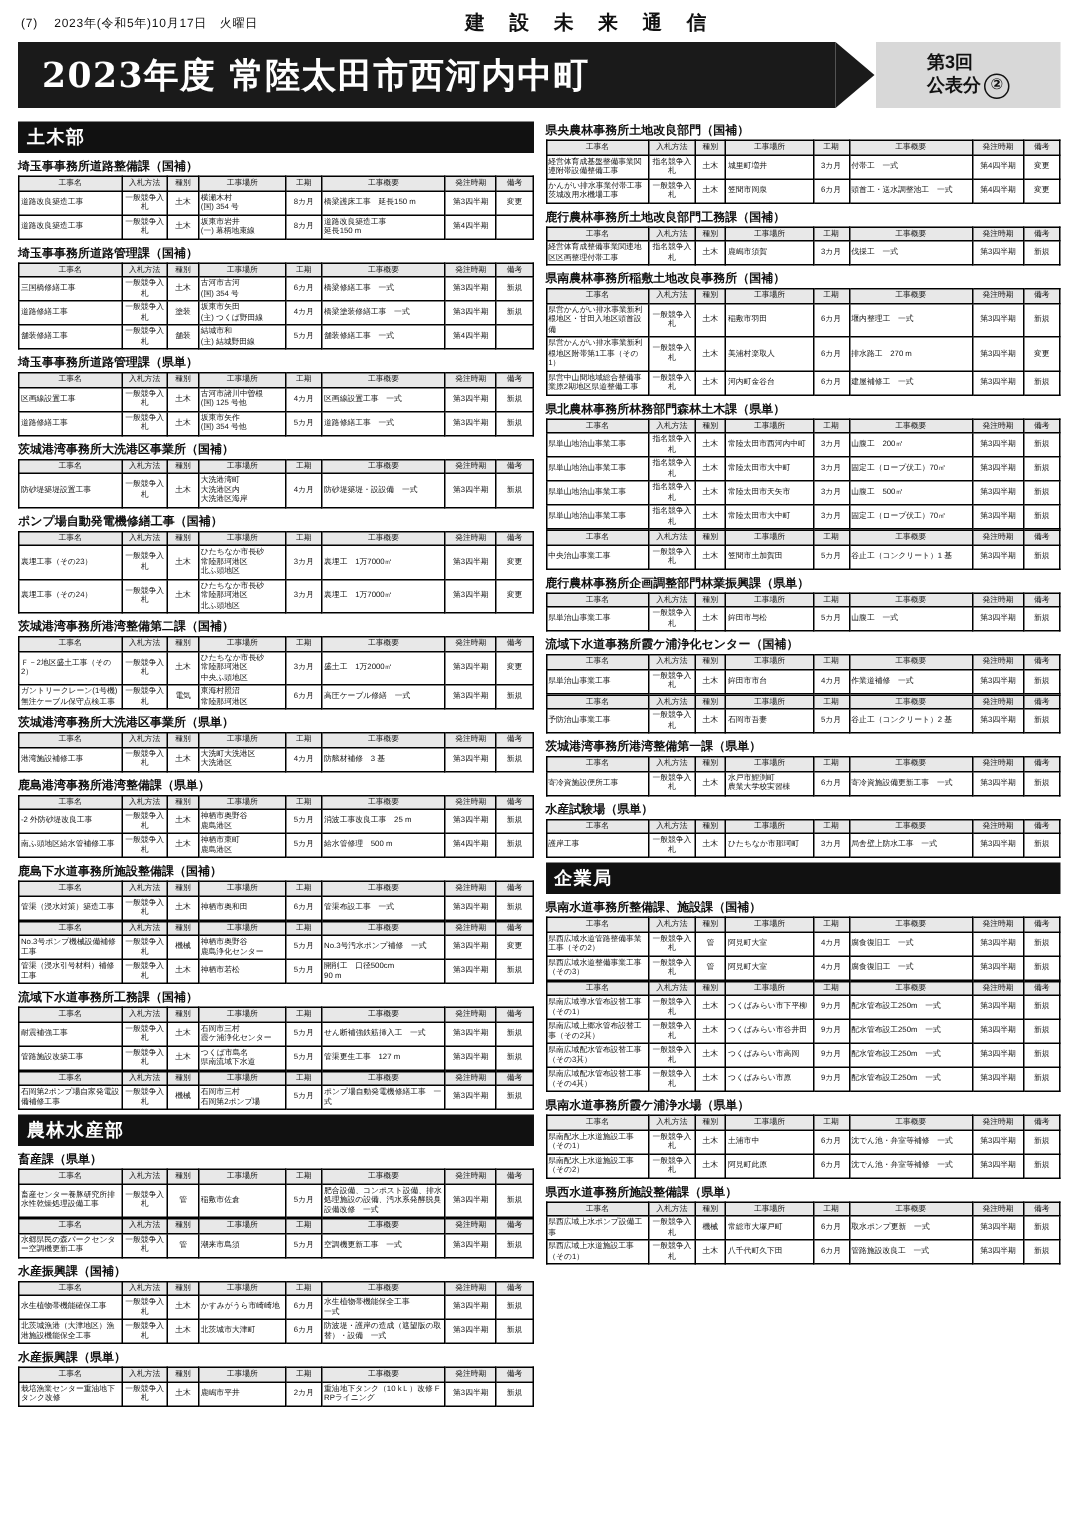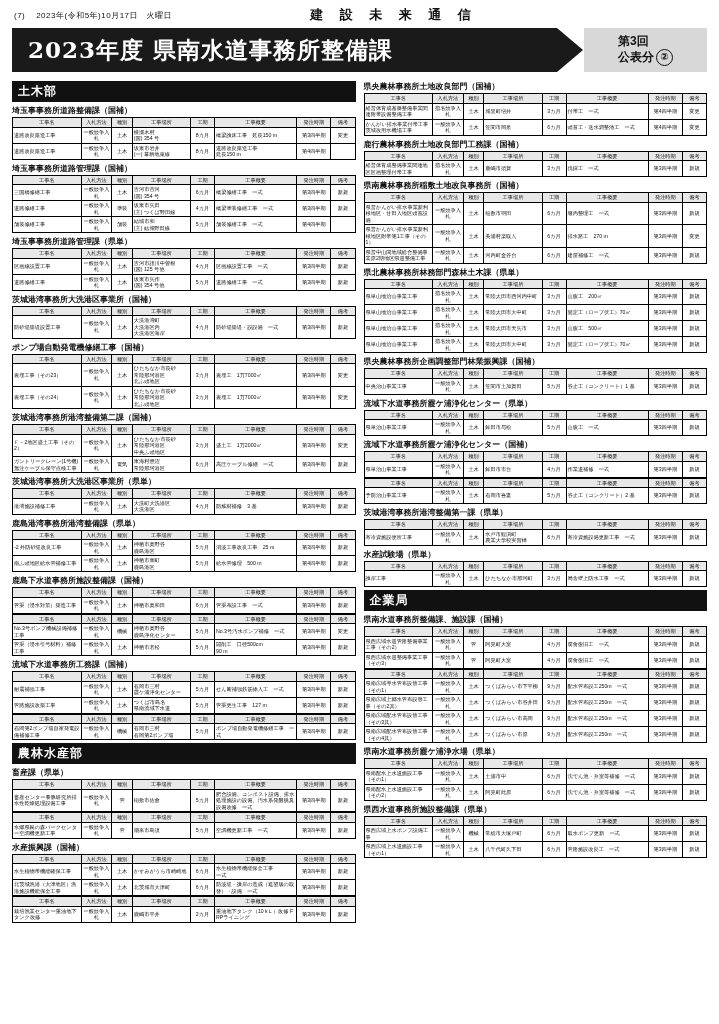--- a/index.html
+++ b/index.html
@@ -35,21 +35,21 @@
       <span>(7)</span>
       &nbsp;&nbsp;
       <span>2023年(令和5年)10月17日　火曜日</span>
     </div>
     <div class="center">建 設 未 来 通 信</div>
     <div class="right"></div>
   </div>
 
   <div class="titlebar">
     <div class="band">
-      <div class="t">2023年度 県南水道事務所整備課</div>
+      <div class="t">2023年度 常陸太田市西河内中町</div>
     </div>
     <div class="arrow"></div>
     <div class="rbox">
       <div class="rt">
         <span>第3回</span><br>
         <span>公表分</span><span class="circ">②</span>
       </div>
     </div>
   </div>
 
@@ -702,20 +702,21 @@
               <td class="c">一般競争入札</td>
               <td class="c">土木</td>
               <td>北茨城市大津町</td>
               <td class="c">6カ月</td>
               <td>防波堤・護岸の造成（遮望版の取替）・設備　一式</td>
               <td class="c">第3四半期</td>
               <td class="c">新規</td>
             </tr>
           </tbody>
         </table>
+        <div class="grp">水産振興課（県単）</div>
         <table class="t">
           <colgroup>
             <col style="width: 20%;">
             <col style="width: 9%;">
             <col style="width: 6%;">
             <col style="width: 17%;">
             <col style="width: 7%;">
             <col style="width: 24%;">
             <col style="width: 10%;">
             <col style="width: 7%;">
@@ -948,21 +949,20 @@
               <td class="c">指名競争入札</td>
               <td class="c">土木</td>
               <td>常陸太田市大中町</td>
               <td class="c">3カ月</td>
               <td>固定工（ロープ伏工）70㎡</td>
               <td class="c">第3四半期</td>
               <td class="c">新規</td>
             </tr>
           </tbody>
         </table>
-        <div class="grp">県央農林事務所企画調整部門林業振興課（国補）</div>
         <table class="t">
           <colgroup>
             <col style="width: 20%;">
             <col style="width: 9%;">
             <col style="width: 6%;">
             <col style="width: 17%;">
             <col style="width: 7%;">
             <col style="width: 24%;">
             <col style="width: 10%;">
             <col style="width: 7%;">
@@ -985,21 +985,21 @@
               <td class="c">一般競争入札</td>
               <td class="c">土木</td>
               <td>笠間市土加賀田</td>
               <td class="c">5カ月</td>
               <td>谷止工（コンクリート）1 基</td>
               <td class="c">第3四半期</td>
               <td class="c">新規</td>
             </tr>
           </tbody>
         </table>
-        <div class="grp">流域下水道事務所霞ケ浦浄化センター（県単）</div>
+        <div class="grp">鹿行農林事務所企画調整部門林業振興課（県単）</div>
         <table class="t">
           <colgroup>
             <col style="width: 20%;">
             <col style="width: 9%;">
             <col style="width: 6%;">
             <col style="width: 17%;">
             <col style="width: 7%;">
             <col style="width: 24%;">
             <col style="width: 10%;">
             <col style="width: 7%;">

